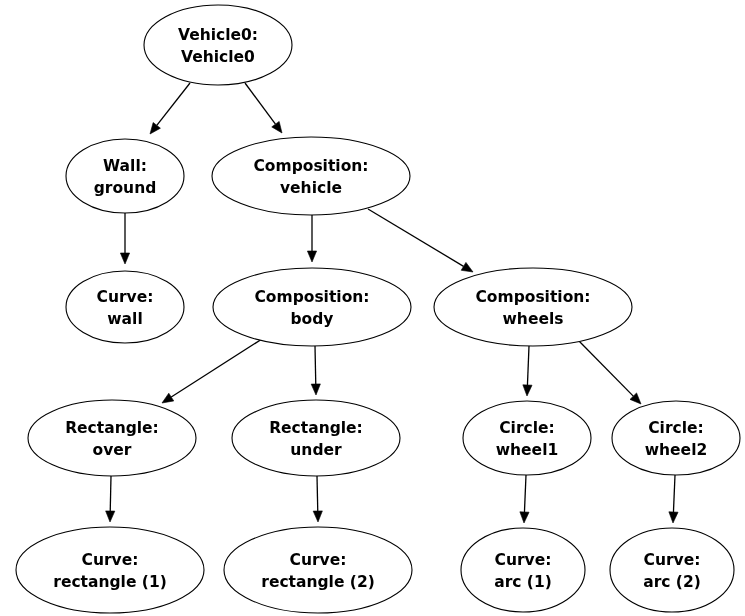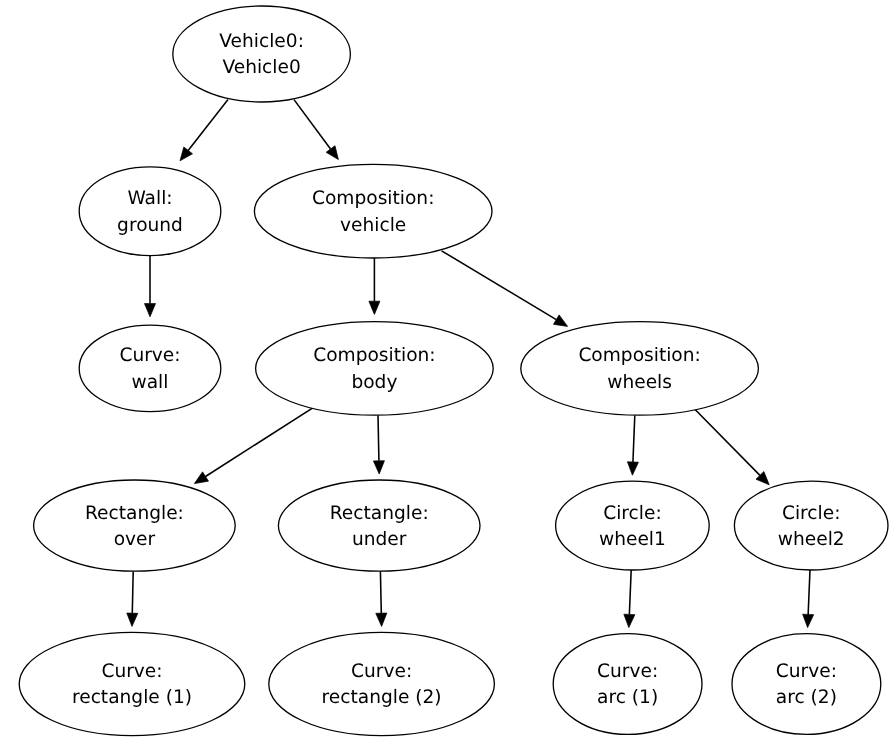--- a/index.html
+++ b/index.html
@@ -6,20 +6,21 @@
     margin: 0;
     padding: 0;
     background: #ffffff;
   }
   #canvas {
     position: relative;
     width: 745px;
     height: 616px;
     background: #ffffff;
     overflow: hidden;
+    font-weight: bold;
   }
   svg.graph {
     display: block;
     width: 745px;
     height: 616px;
   }
   .node-ellipse {
     fill: #ffffff;
     stroke: #000000;
     stroke-width: 1.1;

